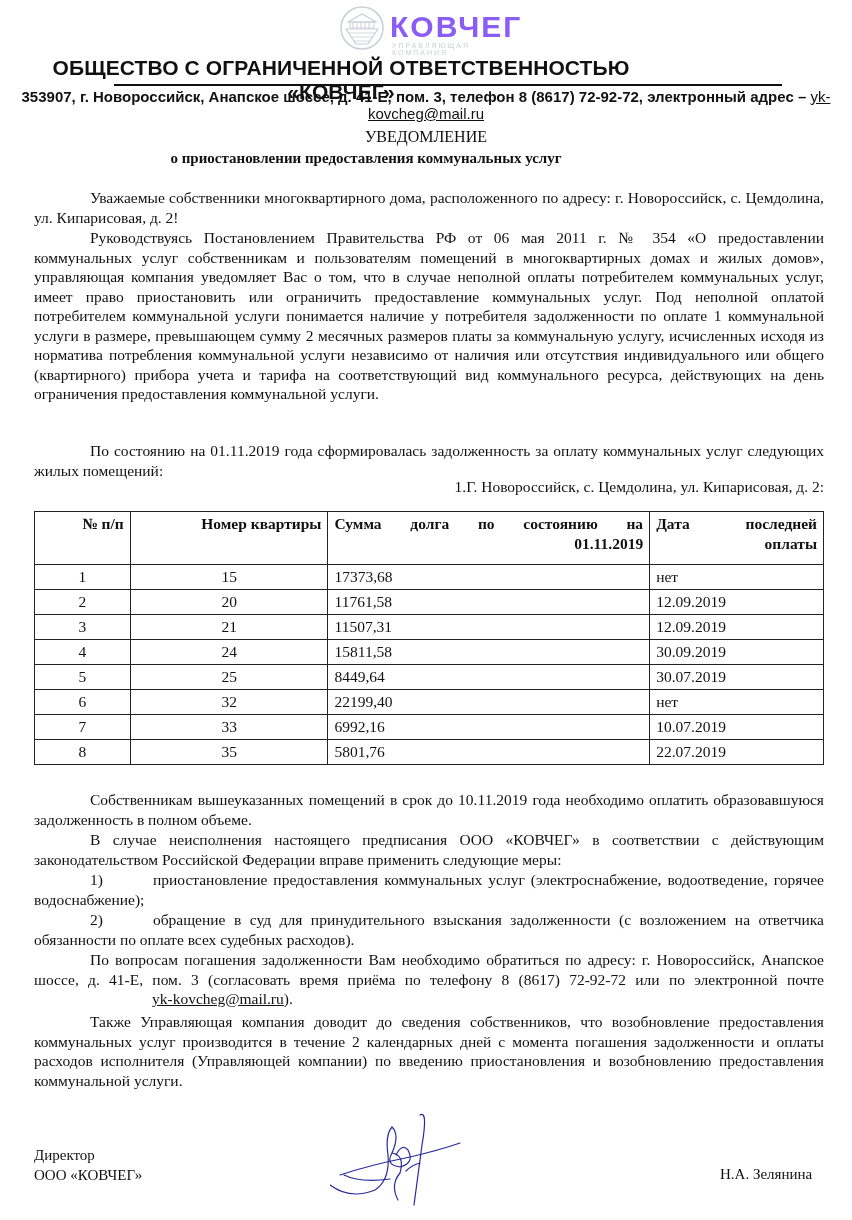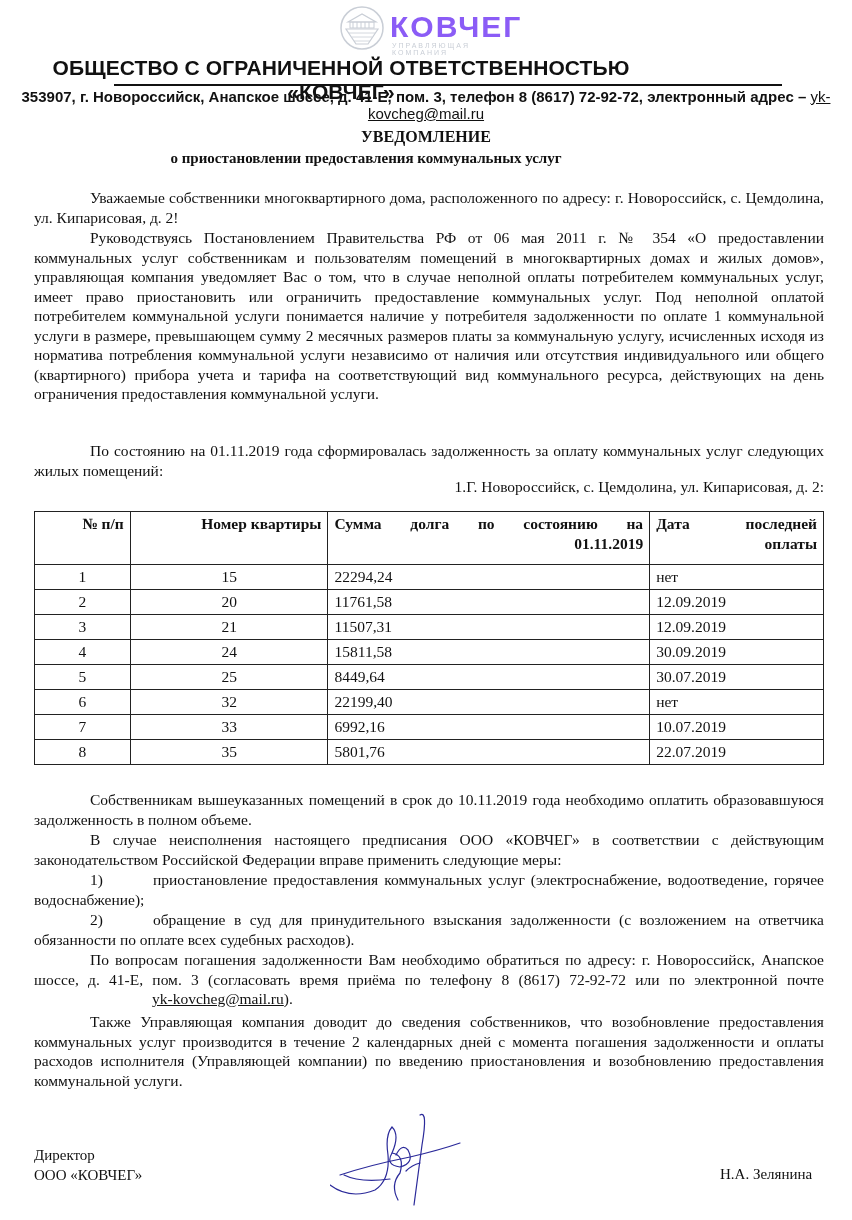--- a/index.html
+++ b/index.html
@@ -8,21 +8,21 @@
 
   .logo { position: absolute; left: 338px; top: 4px; width: 190px; height: 48px; }
   .logo-text { position: absolute; left: 52px; top: 6px; font-size: 30px; letter-spacing: 2px; color: #8b5cf6; font-family: "Liberation Sans", sans-serif; font-weight: bold; }
   .logo-sub { position: absolute; left: 54px; top: 38px; font-size: 7px; letter-spacing: 2px; color: #c9ced6; font-family: "Liberation Sans", sans-serif; }
 
   .org-title { position: absolute; left: 0; width: 682px; top: 56px; text-align: center; font-size: 21px; font-weight: bold; font-family: "Liberation Sans", sans-serif; letter-spacing: 0.1px; }
   .org-rule { position: absolute; left: 114px; width: 668px; top: 84px; height: 2px; background: #111; }
   .org-addr { position: absolute; left: 0; width: 852px; top: 88px; text-align: center; font-size: 15px; font-weight: bold; font-family: "Liberation Sans", sans-serif; }
   .org-addr .email { text-decoration: underline; font-weight: normal; }
 
-  .doc-title { position: absolute; left: 0; width: 852px; top: 128px; text-align: center; font-size: 16px; font-weight: bold; }
+  .doc-title { position: absolute; left: 0; width: 852px; top: 128px; text-align: center; font-size: 16px; font-weight: normal; }
   .doc-subtitle { position: absolute; left: 0; width: 732px; top: 150px; text-align: center; font-size: 15px; font-weight: bold; }
 
   .p { position: absolute; left: 34px; width: 790px; font-size: 15.5px; line-height: 19.5px; text-align: justify; }
   .p .indent { display: inline-block; width: 56px; }
   .p .tab { display: inline-block; width: 50px; }
 
   table.debt { position: absolute; left: 34px; top: 511px; width: 790px; border-collapse: collapse; font-size: 15.5px; }
   table.debt td, table.debt th { border: 1px solid #222; padding: 2px 6px; vertical-align: top; }
   table.debt th { font-weight: bold; text-align: right; height: 48px; line-height: 20px; }
   table.debt td { height: 20px; line-height: 20px; }
@@ -99,21 +99,21 @@
           <span>последней</span>
         </div>
         <div>оплаты</div>
       </th>
     </tr>
   </thead>
   <tbody>
     <tr>
       <td class="c">1</td>
       <td class="c">15</td>
-      <td>22294,24</td>
+      <td>17373,68</td>
       <td>нет</td>
     </tr>
     <tr>
       <td class="c">2</td>
       <td class="c">20</td>
       <td>11761,58</td>
       <td>12.09.2019</td>
     </tr>
     <tr>
       <td class="c">3</td>

